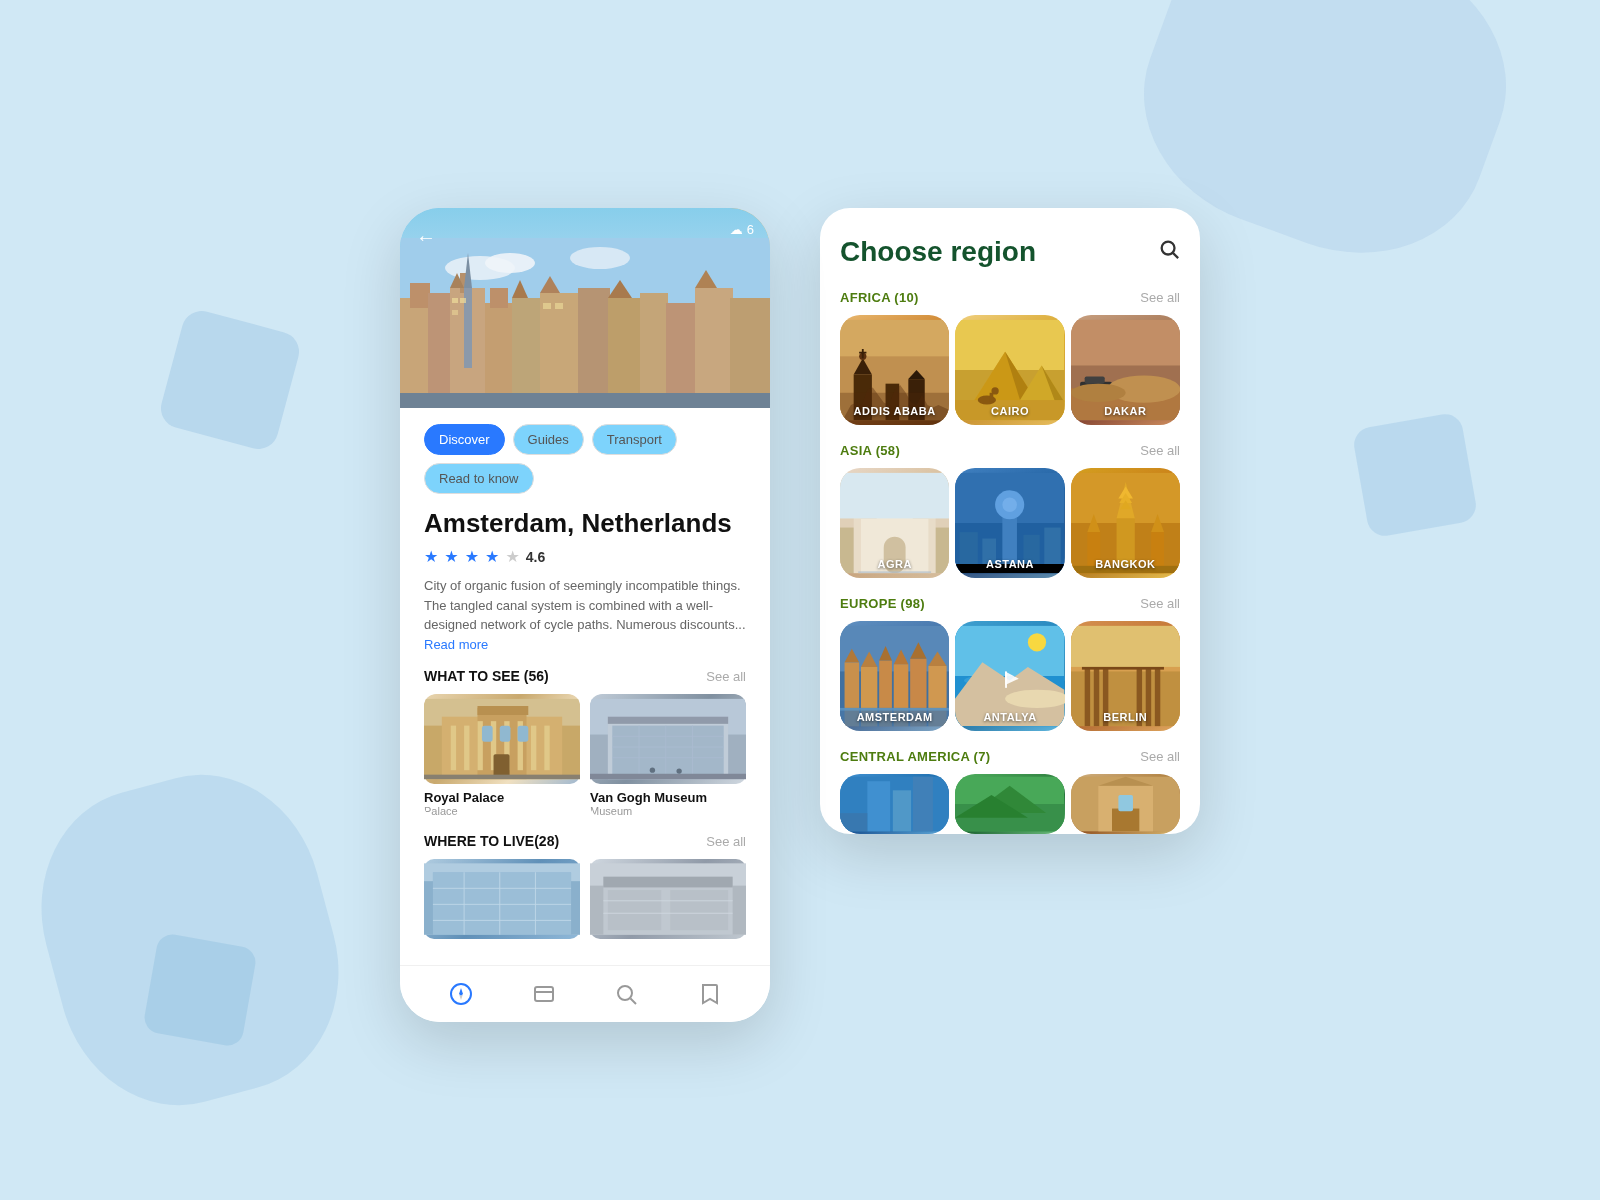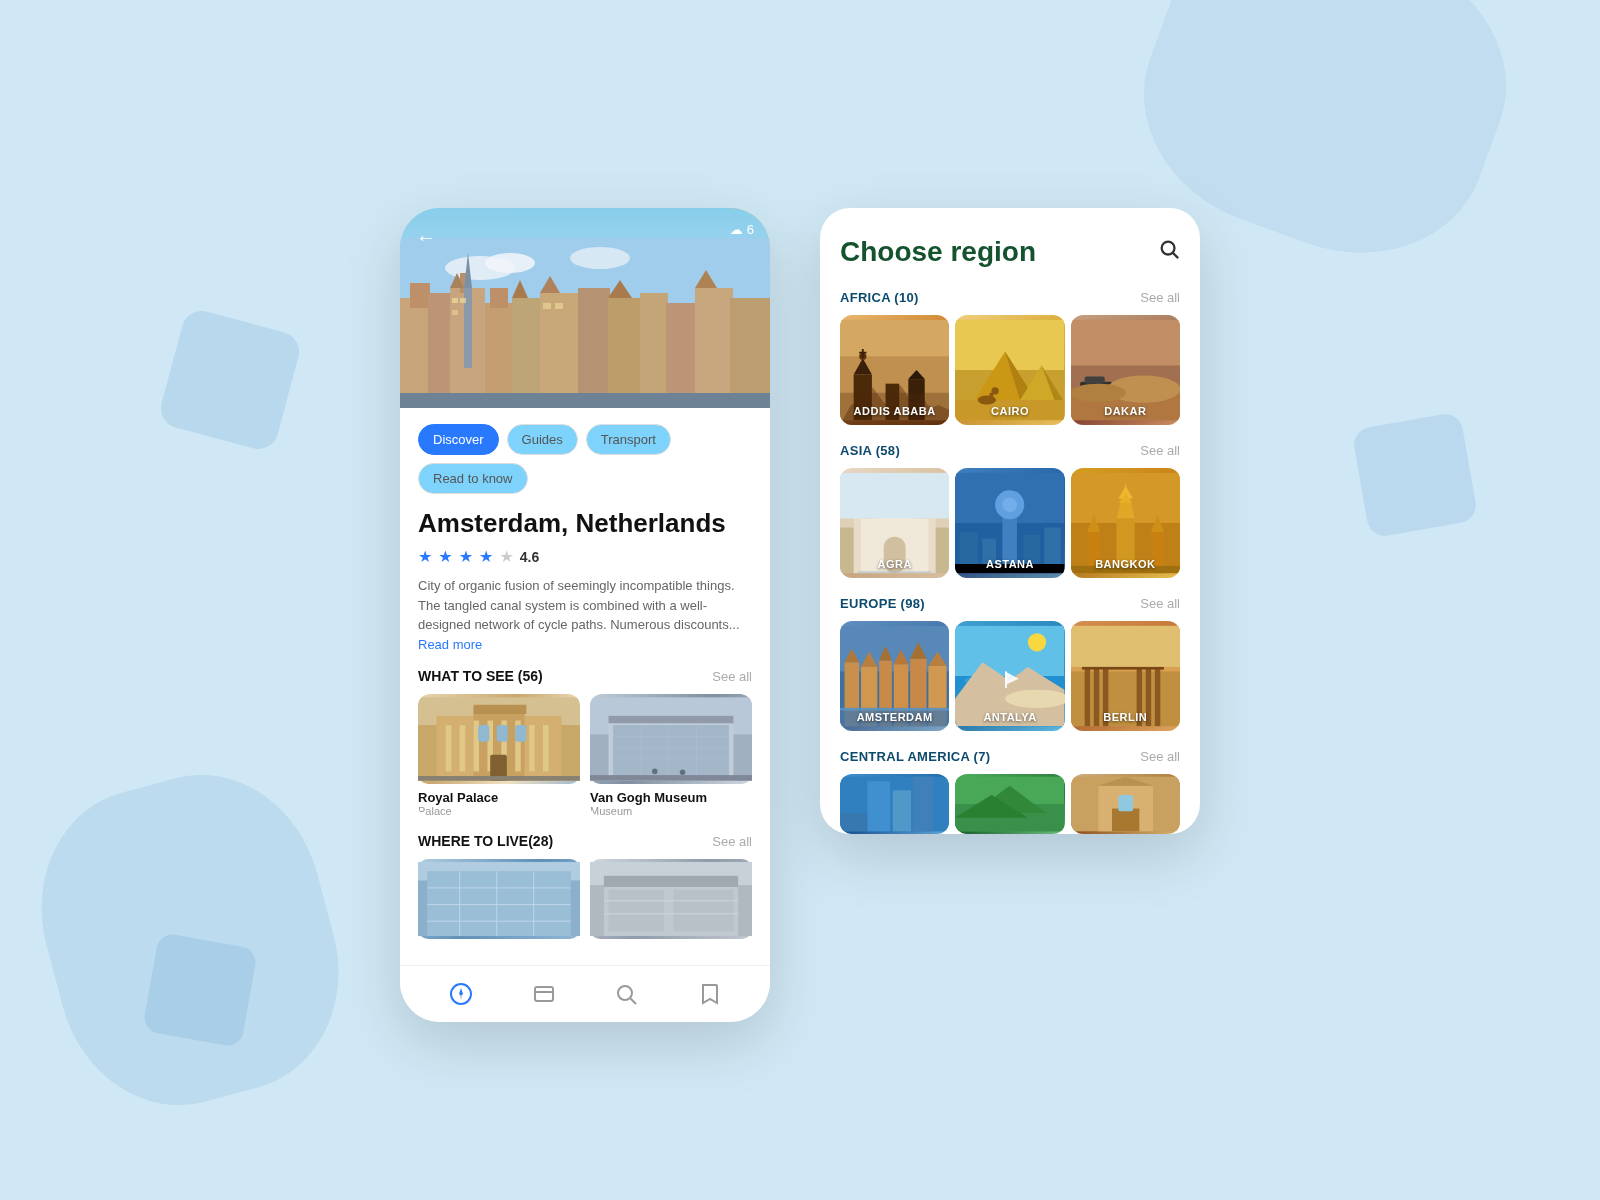--- a/index.html
+++ b/index.html
@@ -71,21 +71,21 @@
       right: 16px;
       color: white;
       font-size: 13px;
       display: flex;
       align-items: center;
       gap: 4px;
       z-index: 2;
     }
 
     .phone-content {
-      padding: 16px 18px;
+      padding: 16px 24px;
       background: #fff;
     }
 
     
     .tabs-row {
       display: flex;
       gap: 8px;
       margin-bottom: 14px;
       flex-wrap: wrap;
     }
@@ -278,38 +278,38 @@
     .region-section-header {
       display: flex;
       justify-content: space-between;
       align-items: center;
       margin-bottom: 10px;
     }
 
     .region-section-title {
       font-size: 13px;
       font-weight: 700;
-      color: #0c4a6e;
+      color: #4d7c0f;
       letter-spacing: 0.3px;
     }
 
     .region-see-all {
       font-size: 13px;
       color: #aaa;
       cursor: pointer;
     }
 
     .region-cards {
       display: grid;
       grid-template-columns: 1fr 1fr 1fr;
       gap: 6px;
     }
 
     .region-card {
-      border-radius: 12px;
+      border-radius: 20px;
       overflow: hidden;
       position: relative;
       height: 110px;
     }
 
     .region-card-img {
       width: 100%;
       height: 100%;
     }
 

